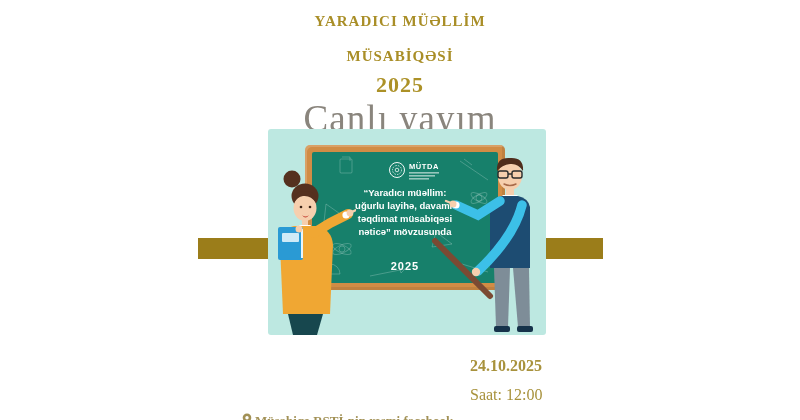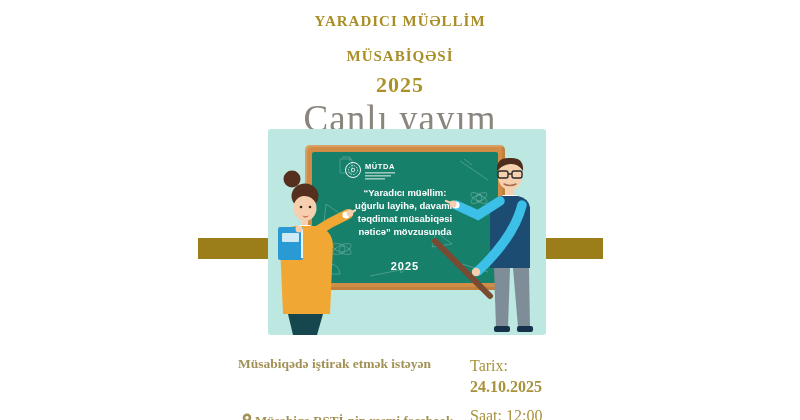--- a/index.html
+++ b/index.html
@@ -36,21 +36,21 @@
     position:absolute;left:37px;top:16px;width:200px;height:145px;
     background:#d18c45;border-radius:5px;
     box-shadow:inset -3px -3px 0 rgba(0,0,0,0.08), inset 2px 2px 0 rgba(255,255,255,0.18);
   }
   .board-inner{
     position:absolute;left:7px;top:7px;width:186px;height:131px;
     background:#17806b;border-radius:2px;overflow:hidden;
   }
   .board-doodles{position:absolute;left:0;top:0;}
   .board-logo{
-    position:absolute;left:1px;top:5px;width:186px;height:26px;
+    position:absolute;left:12px;top:5px;width:186px;height:26px;text-align:center;
   }
   .board-quote{
     position:absolute;left:0;top:34px;width:186px;text-align:center;
     font-family:"Liberation Sans", sans-serif;font-weight:bold;
     font-size:9.5px;line-height:13px;color:#ffffff;
   }
   .board-year{
     position:absolute;left:0;top:108px;width:186px;text-align:center;
     font-family:"Liberation Sans", sans-serif;font-weight:bold;
     font-size:11px;color:#ffffff;letter-spacing:1px;
@@ -199,29 +199,27 @@
 
     <polygon points="68,113 84,113 82,172 70,172" fill="#7e8d98"></polygon>
     <polygon points="87,113 103,113 104,172 92,172" fill="#7e8d98"></polygon>
     <rect x="68" y="171" width="16" height="6" rx="2" fill="#16324a"></rect>
     <rect x="91" y="171" width="16" height="6" rx="2" fill="#16324a"></rect>
   </svg>
 </div>
 
 <div class="purpose">
   <div class="purpose-body">
-    <div>Müsabiqədə iştirak etmək istəyən</div>
   </div>
 </div>
 
 <div class="venue-line">
   <svg width="10" height="13" viewBox="0 0 10 13">
     <path d="M5 0.5 C7.5 0.5 9.3 2.3 9.3 4.7 C9.3 7.6 5 12.5 5 12.5 C5 12.5 0.7 7.6 0.7 4.7 C0.7 2.3 2.5 0.5 5 0.5 Z" fill="#a29156"></path>
     <circle cx="5" cy="4.7" r="1.7" fill="#ffffff"></circle>
   </svg>
   <span>Müsabiqə RSTİ-nin rəsmi facebook</span>
 </div>
 
 <div class="schedule">
-  <div class="schedule-date-label">Tarix:</div>
   <div class="schedule-date-value">24.10.2025</div>
   <div class="schedule-time">Saat: 12:00</div>
 </div>
 
 </body></html>

